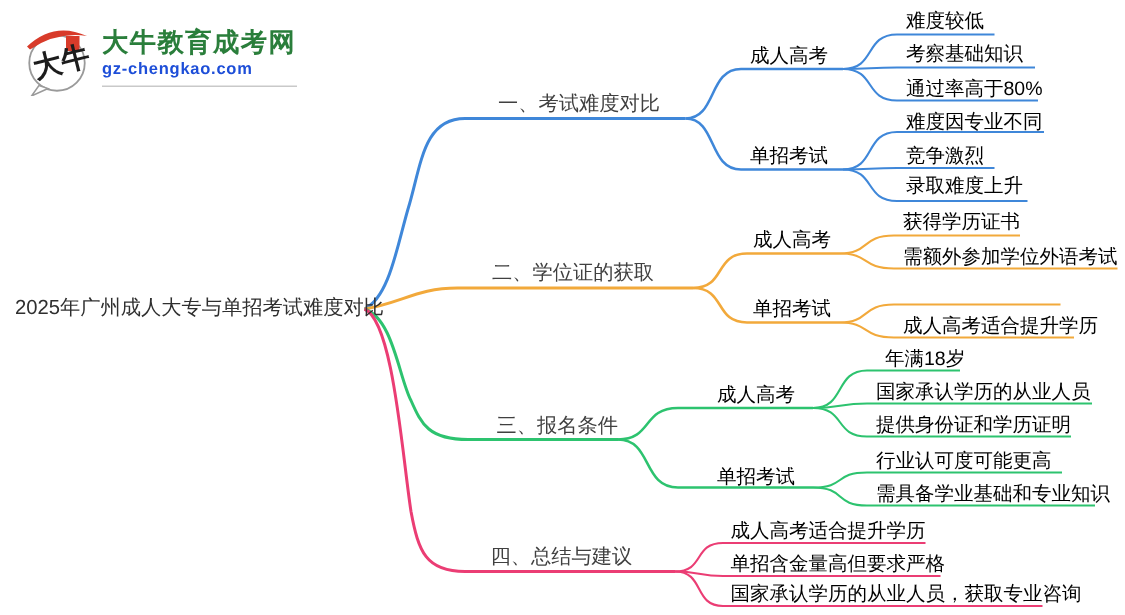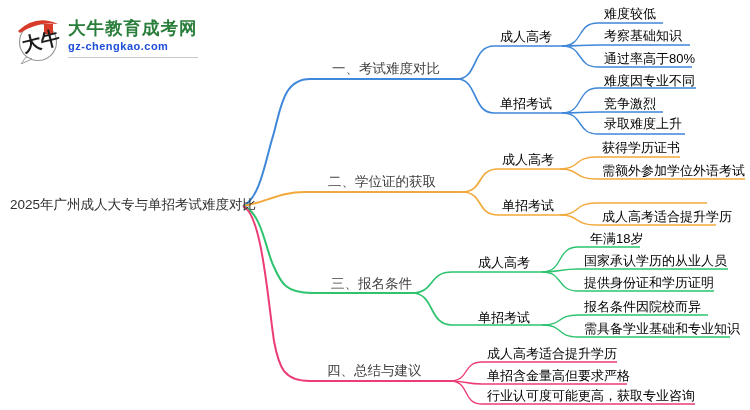--- a/index.html
+++ b/index.html
@@ -108,21 +108,21 @@
   <div class="lbl" style="left:602px;top:164px;">需额外参加学位外语考试</div>
   <div class="lbl" style="left:502px;top:199px;">单招考试</div>
   <div class="lbl" style="left:602px;top:210px;">成人高考适合提升学历</div>
 
   <div class="lbl branch" style="left:331px;top:277px;">三、报名条件</div>
   <div class="lbl" style="left:478px;top:256px;">成人高考</div>
   <div class="lbl" style="left:554px;top:232px;margin-left:36px;">年满18岁</div>
   <div class="lbl" style="left:584px;top:254px;">国家承认学历的从业人员</div>
   <div class="lbl" style="left:584px;top:276px;">提供身份证和学历证明</div>
   <div class="lbl" style="left:478px;top:311px;">单招考试</div>
-  <div class="lbl" style="left:584px;top:300px;">报名条件因院校而异</div>
+  <div class="lbl" style="left:584px;top:300px;">行业认可度可能更高</div>
   <div class="lbl" style="left:584px;top:322px;">需具备学业基础和专业知识</div>
 
   <div class="lbl" style="left:487px;top:347px;">成人高考适合提升学历</div>
   <div class="lbl branch" style="left:327px;top:364px;">四、总结与建议</div>
   <div class="lbl" style="left:487px;top:369px;">单招含金量高但要求严格</div>
-  <div class="lbl" style="left:487px;top:389px;">行业认可度可能更高，获取专业咨询</div>
+  <div class="lbl" style="left:487px;top:389px;">国家承认学历的从业人员，获取专业咨询</div>
 
 </div>
 
 </body></html>

